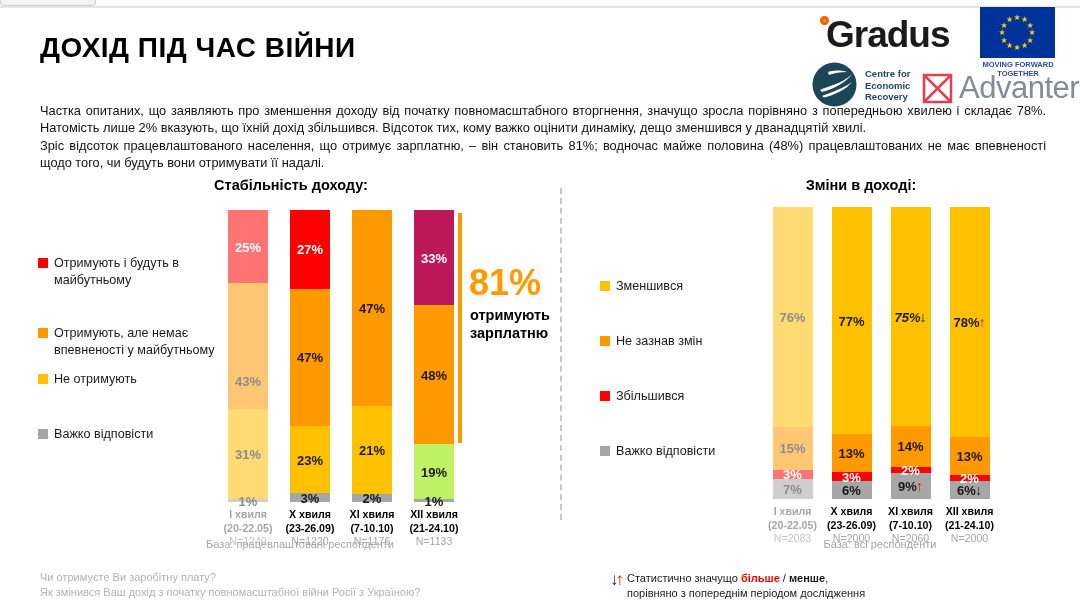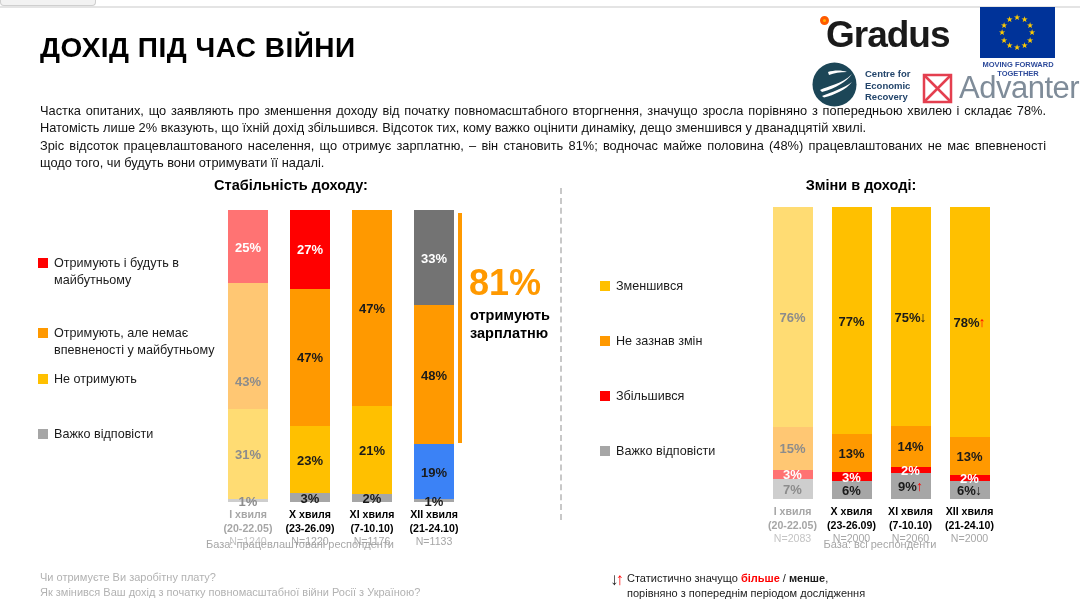--- a/index.html
+++ b/index.html
@@ -235,27 +235,27 @@
           </div>
         </div>
         <div class="x-label">
           <div class="wave">XI хвиля</div>
           <div class="dates">(7-10.10)</div>
           <div class="n">N=1176</div>
         </div>
       </div>
       <div class="bar-col">
         <div class="bar-stack">
-          <div class="bar-seg" style="flex-grow: 33; background: #737373;">
+          <div class="bar-seg" style="flex-grow: 33; background: #be185d;">
             <div class="seg-label" style="color: rgb(255, 255, 255);">33%</div>
           </div>
           <div class="bar-seg" style="flex-grow: 48; background: rgb(255, 153, 0);">
             <div class="seg-label" style="color: rgb(26, 26, 26);">48%</div>
           </div>
-          <div class="bar-seg" style="flex-grow: 19; background: #3b82f6;">
+          <div class="bar-seg" style="flex-grow: 19; background: #bef264;">
             <div class="seg-label" style="color: rgb(26, 26, 26);">19%</div>
           </div>
           <div class="bar-seg" style="flex-grow: 1; background: rgb(166, 166, 166);">
             <div class="seg-label" style="color: rgb(26, 26, 26);">1%</div>
           </div>
         </div>
         <div class="x-label">
           <div class="wave">XII хвиля</div>
           <div class="dates">(21-24.10)</div>
           <div class="n">N=1133</div>
@@ -301,21 +301,21 @@
         </div>
         <div class="x-label">
           <div class="wave">X хвиля</div>
           <div class="dates">(23-26.09)</div>
           <div class="n">N=2000</div>
         </div>
       </div>
       <div class="bar-col">
         <div class="bar-stack">
           <div class="bar-seg" style="flex-grow: 75; background: rgb(255, 192, 0);">
-            <div class="seg-label" style="color: rgb(26, 26, 26);">75%<span class="seg-arrow" style="color: rgb(26, 26, 26);">↓</span></div>
+            <div class="seg-label" style="color: rgb(26, 26, 26); font-style: italic;">75%<span class="seg-arrow" style="color: rgb(26, 26, 26);">↓</span></div>
           </div>
           <div class="bar-seg" style="flex-grow: 14; background: rgb(255, 153, 0);">
             <div class="seg-label" style="color: rgb(26, 26, 26);">14%</div>
           </div>
           <div class="bar-seg" style="flex-grow: 2; background: rgb(255, 0, 0);">
             <div class="seg-label" style="color: rgb(255, 255, 255);">2%</div>
           </div>
           <div class="bar-seg" style="flex-grow: 9; background: rgb(166, 166, 166);">
             <div class="seg-label" style="color: rgb(26, 26, 26);">9%<span class="seg-arrow" style="color: rgb(255, 0, 0);">↑</span></div>
           </div>

